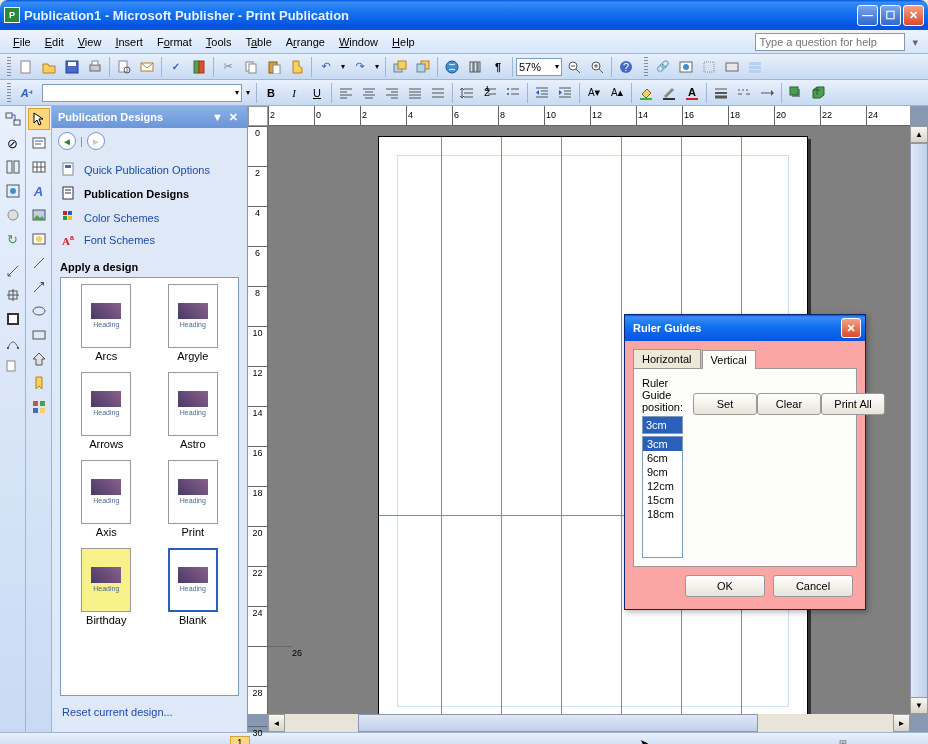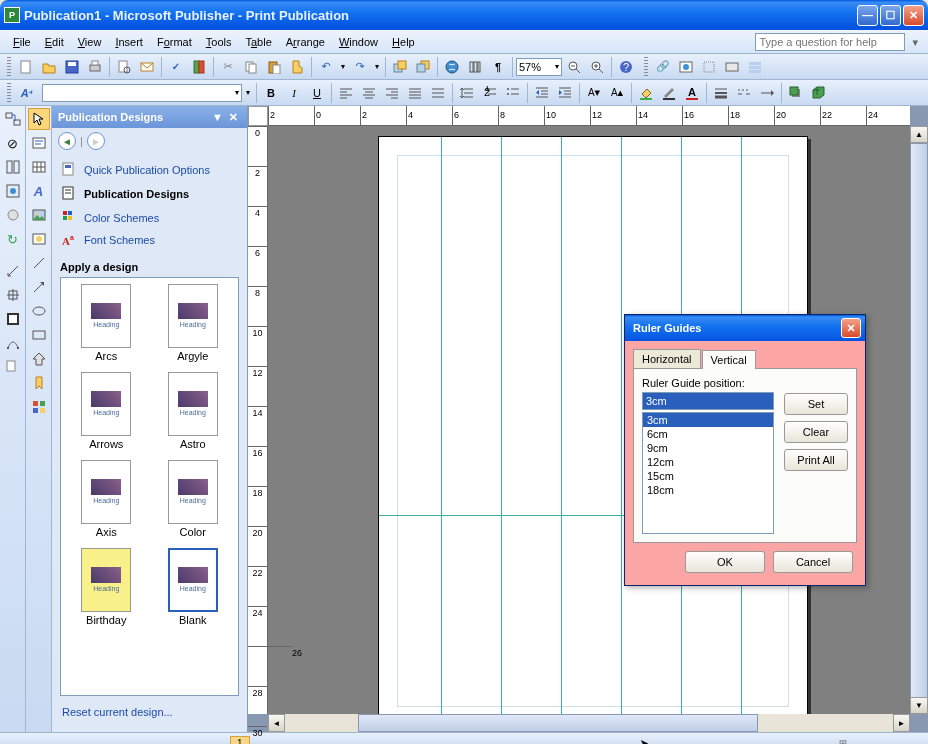--- a/index.html
+++ b/index.html
@@ -97,21 +97,21 @@
 .tabstrip { display: flex; }
 .tab { padding: 3px 8px; border: 1px solid #999; background: #ece9d8; border-bottom: none; margin-right: 1px; position: relative; }
 .tab.active { background: #fcfcfa; z-index: 2; top: 1px; }
 .tab-content { border: 1px solid #999; background: #fcfcfa; padding: 8px; display: flex; gap: 10px; }
 .tc-left { flex: 1; }
 .tc-left label { display: block; margin-bottom: 3px; }
 .tc-left input { width: 100%; height: 18px; border: 1px solid #7f9db9; background: #2a5fbb; color: #fff; padding: 0 3px; margin-bottom: 2px; }
 .listbox { width: 100%; height: 122px; border: 1px solid #7f9db9; background: #fff; overflow-y: auto; }
 .listbox .li { padding: 1px 4px; }
 .listbox .li.sel { background: #2a5fbb; color: #fff; }
-.tc-right { display: flex; flex-direction: column; gap: 6px; padding-top: 16px; }
+.tc-right { display: flex; padding-top: 16px; }
 .dlg-btn { width: 64px; height: 22px; border: 1px solid #999; background: linear-gradient(#fff, #e8e4d8); border-radius: 3px; }
 .dlg-footer { display: flex; justify-content: flex-end; gap: 8px; padding: 8px 4px 4px; }
 .dlg-footer .dlg-btn { width: 80px; }
 </style>
 </head>
 <body>
 
 <div class="titlebar">
   <span class="app-icon">P</span>
   <span class="title">Publication1 - Microsoft Publisher - Print Publication</span>
@@ -656,21 +656,21 @@
               <div class="th-img"></div>
               <div class="th-head">Heading</div>
             </div>
             <div class="dname">Axis</div>
           </div>
           <div class="design-item">
             <div class="design-thumb">
               <div class="th-img"></div>
               <div class="th-head">Heading</div>
             </div>
-            <div class="dname">Color</div>
+            <div class="dname">Print</div>
           </div>
           <div class="design-item">
             <div class="design-thumb" style="background: rgb(248, 240, 136);">
               <div class="th-img"></div>
               <div class="th-head">Heading</div>
             </div>
             <div class="dname">Birthday</div>
           </div>
           <div class="design-item">
             <div class="design-thumb sel">

